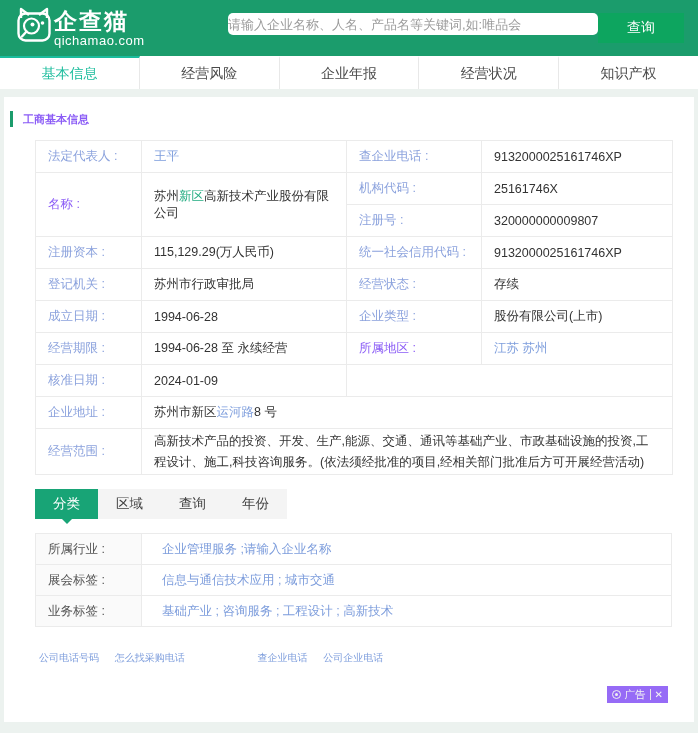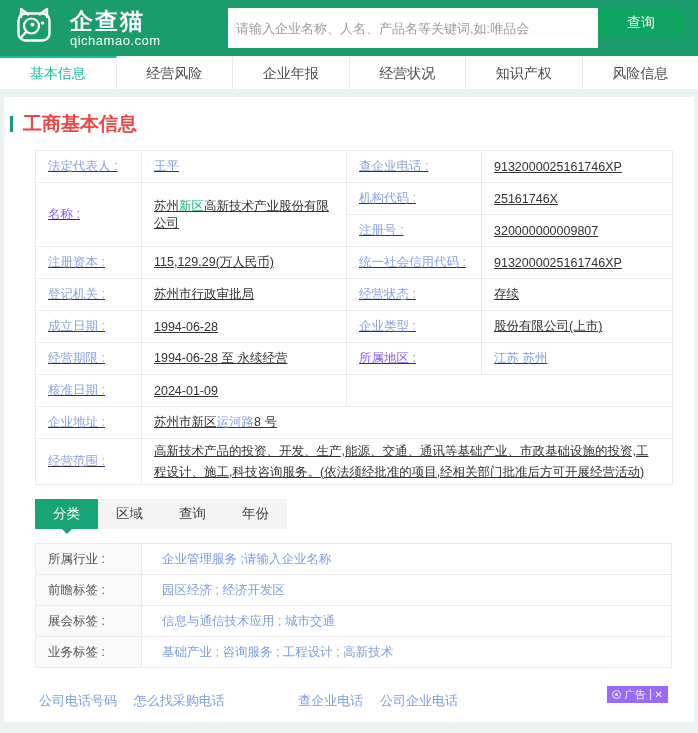--- a/index.html
+++ b/index.html
@@ -8,29 +8,29 @@
     font-family:"Liberation Sans","DejaVu Sans",sans-serif;
     background:#ecf2ef;
     overflow:hidden;
     position:relative;
   }
   
   .header {
     height:56px; background:#1b9c6c;
     display:flex; align-items:center; padding:0 14px;
   }
-  .logo { display:flex; align-items:center; gap:16px; }
+  .logo { display:flex; align-items:center; gap:0; }
   .logo-text { color:#fff; line-height:1; }
   .logo-title { font-size:23px; font-weight:bold; letter-spacing:2px; }
   .logo-domain { font-size:13px; margin-top:1px; letter-spacing:.5px; }
   .search-wrap { margin-left:auto; display:flex; }
   .search-input {
-    width:370px; height:40px; border:none; outline:none;
-    padding:0 8px; font-size:13px; color:#333;
-    font-family:inherit; border-radius:0;
+    width:370px; height:22px; border:none; outline:none;
+    padding:0 0; font-size:13px; color:#333;
+    font-family:inherit; border-radius:5px;
   }
   .search-input::placeholder { color:#9b9b9b; }
   .search-btn {
     width:86px; height:30px; border:none; background:#0da55f;
     color:#fff; font-size:14px; cursor:pointer; font-family:inherit;
   }
   
   .nav { background:#fff; display:flex; height:33px; }
   .nav-tab {
     flex:1; display:flex; align-items:center; justify-content:center;
@@ -41,26 +41,26 @@
   .nav-tab.active { color:#1abc9c; border-top-color:#1abc9c; }
   
   .panel {
     margin:8px 4px 0 4px; background:#fff; height:625px;
     position:relative; padding-top:14px;
   }
   .section-title {
     display:flex; align-items:center; margin-left:6px;
   }
   .section-bar { width:3px; height:16px; background:#1b9c6c; margin-right:10px; }
-  .section-text { font-size:19px; font-weight:bold; color:#ef4444; }
+  .section-text { font-size:11px; font-weight:bold; color:#8b5cf6; }
   
   table.t {
     border-collapse:collapse; table-layout:fixed;
     width:637px; margin:13px 40px 0 31px;
-    font-size:12.5px; color:#333;text-decoration:underline;
+    font-size:12.5px; color:#333;
   }
   table.t td { border:1px solid #ebebeb; height:32px; padding:2px 12px; vertical-align:middle; }
   table.t td.l { color:#8ba2dd; }
   table.t td.l.dark { color:#8b5cf6; }
   .c1 { width:106px; } .c2 { width:205px; } .c3 { width:135px; } .c4 { width:191px; }
   a.lnk { color:#7d9ddc; text-decoration:none; cursor:pointer; }
   .hl-green { color:#21ab80; }
   td.scope { line-height:1.65; padding:6px 12px; height:46px; }
   
   .subtabs { display:flex; margin:14px 0 0 31px; height:30px; width:fit-content; }
@@ -76,21 +76,21 @@
   }
   
   table.tags {
     border-collapse:collapse; table-layout:fixed;
     width:637px; margin:14px 22px 0 31px; font-size:12.5px;padding-left:48px;
   }
   table.tags td { border:1px solid #ebebeb; height:31px; padding:2px 12px; vertical-align:middle; }
   table.tags td.l { width:106px; background:#fafafa; color:#555; }
   table.tags td.v { padding-left:20px; }
   
-  .footer-links { margin:24px 0 0 35px; font-size:13px; }
+  .footer-links { margin:24px 0 0 35px; font-size:10px; }
   .footer-links a { color:#7d9ddc; text-decoration:none; cursor:pointer; }
   .fl-gap-s { margin-right:13px; }
   .fl-gap-l { margin-right:70px; }
   
   .ad-badge {
     position:absolute; right:26px; top:589px; height:17px;
     background:#8b5cf6; display:flex; align-items:center;
     padding:0 5px; gap:4px; color:#f4f4f4; font-size:10.5px; opacity:.9;
   }
   .ad-badge .dot {
@@ -130,21 +130,20 @@
     <button class="search-btn">查询</button>
   </div>
 </div>
 
 <div class="nav">
   <div class="nav-tab active">基本信息</div>
   <div class="nav-tab">经营风险</div>
   <div class="nav-tab">企业年报</div>
   <div class="nav-tab">经营状况</div>
   <div class="nav-tab">知识产权</div>
-  <div class="nav-tab">风险信息</div>
 </div>
 
 <div class="panel">
 
   <div class="section-title">
     <span class="section-bar"></span>
     <span class="section-text">工商基本信息</span>
   </div>
 
   <table class="t">
@@ -212,24 +211,20 @@
     <div class="subtab">年份</div>
   </div>
 
   <table class="tags">
     <tbody>
         <tr>
       <td class="l">所属行业 :</td>
       <td class="v"><a class="lnk">企业管理服务</a><a class="lnk"> ;请输入企业名称</a><a class="lnk"></a><a class="lnk"></a></td>
     </tr>
     <tr>
-      <td class="l">前瞻标签 :</td>
-      <td class="v"><a class="lnk">园区经济</a><a class="lnk"> ; 经济开发区</a><a class="lnk"></a><a class="lnk"></a></td>
-    </tr>
-    <tr>
       <td class="l">展会标签 :</td>
       <td class="v"><a class="lnk">信息与通信技术应用</a><a class="lnk"> ; 城市交通</a><a class="lnk"></a><a class="lnk"></a></td>
     </tr>
     <tr>
       <td class="l">业务标签 :</td>
       <td class="v"><a class="lnk">基础产业</a><a class="lnk"> ; 咨询服务</a><a class="lnk"> ; 工程设计</a><a class="lnk"> ; 高新技术</a></td>
     </tr>
   </tbody>
     </table>
 

